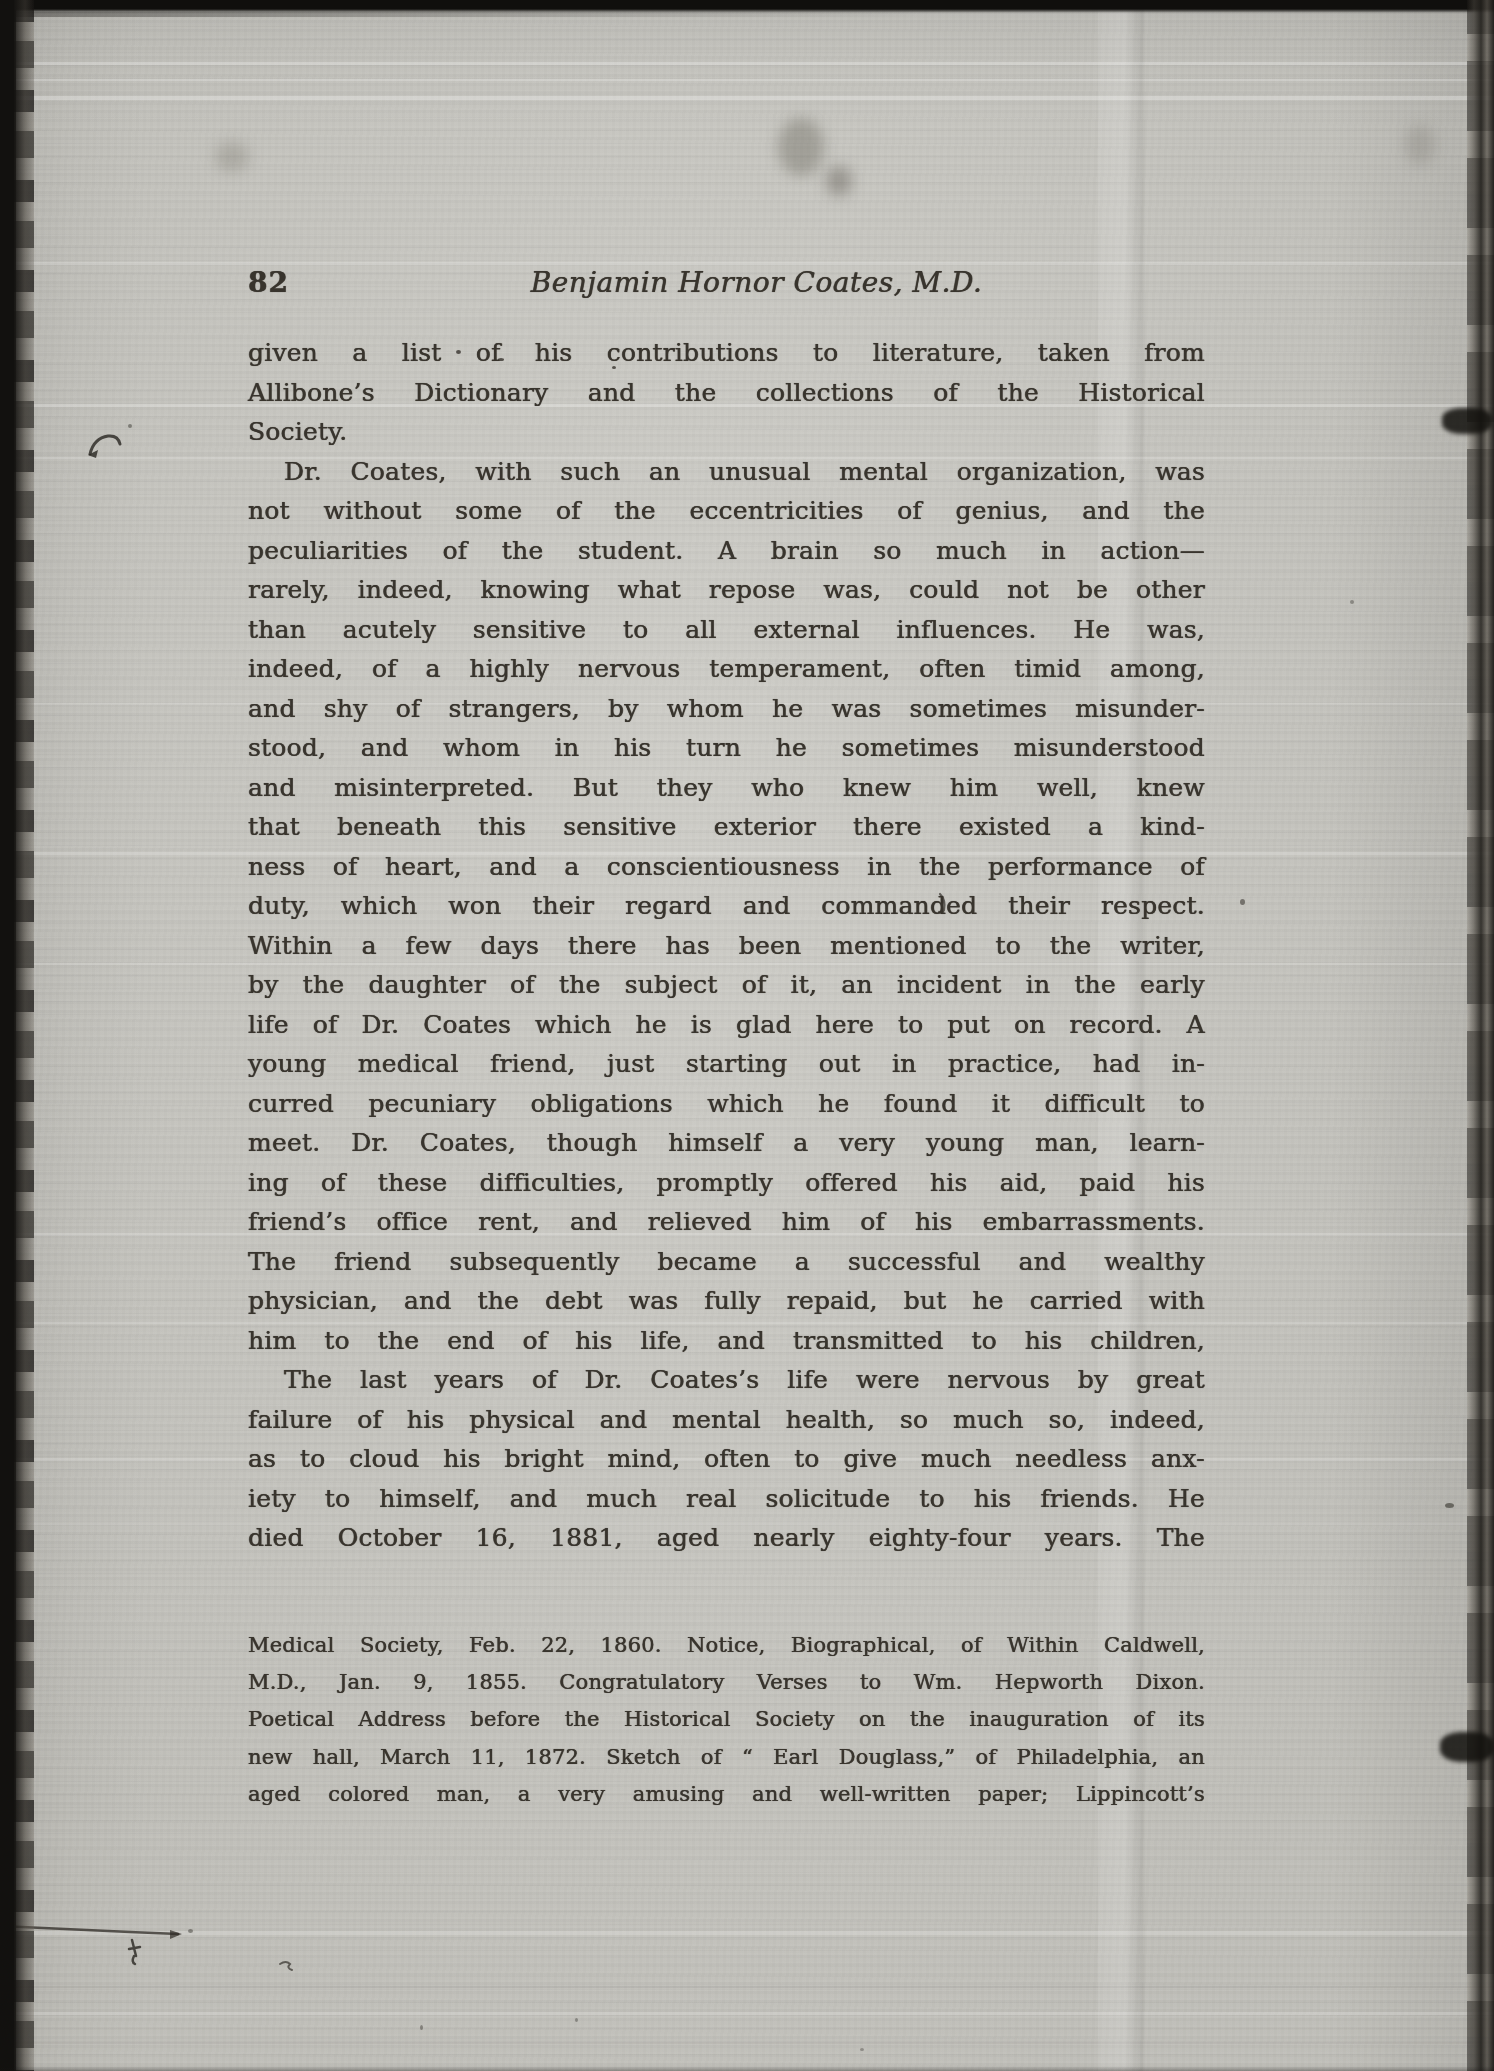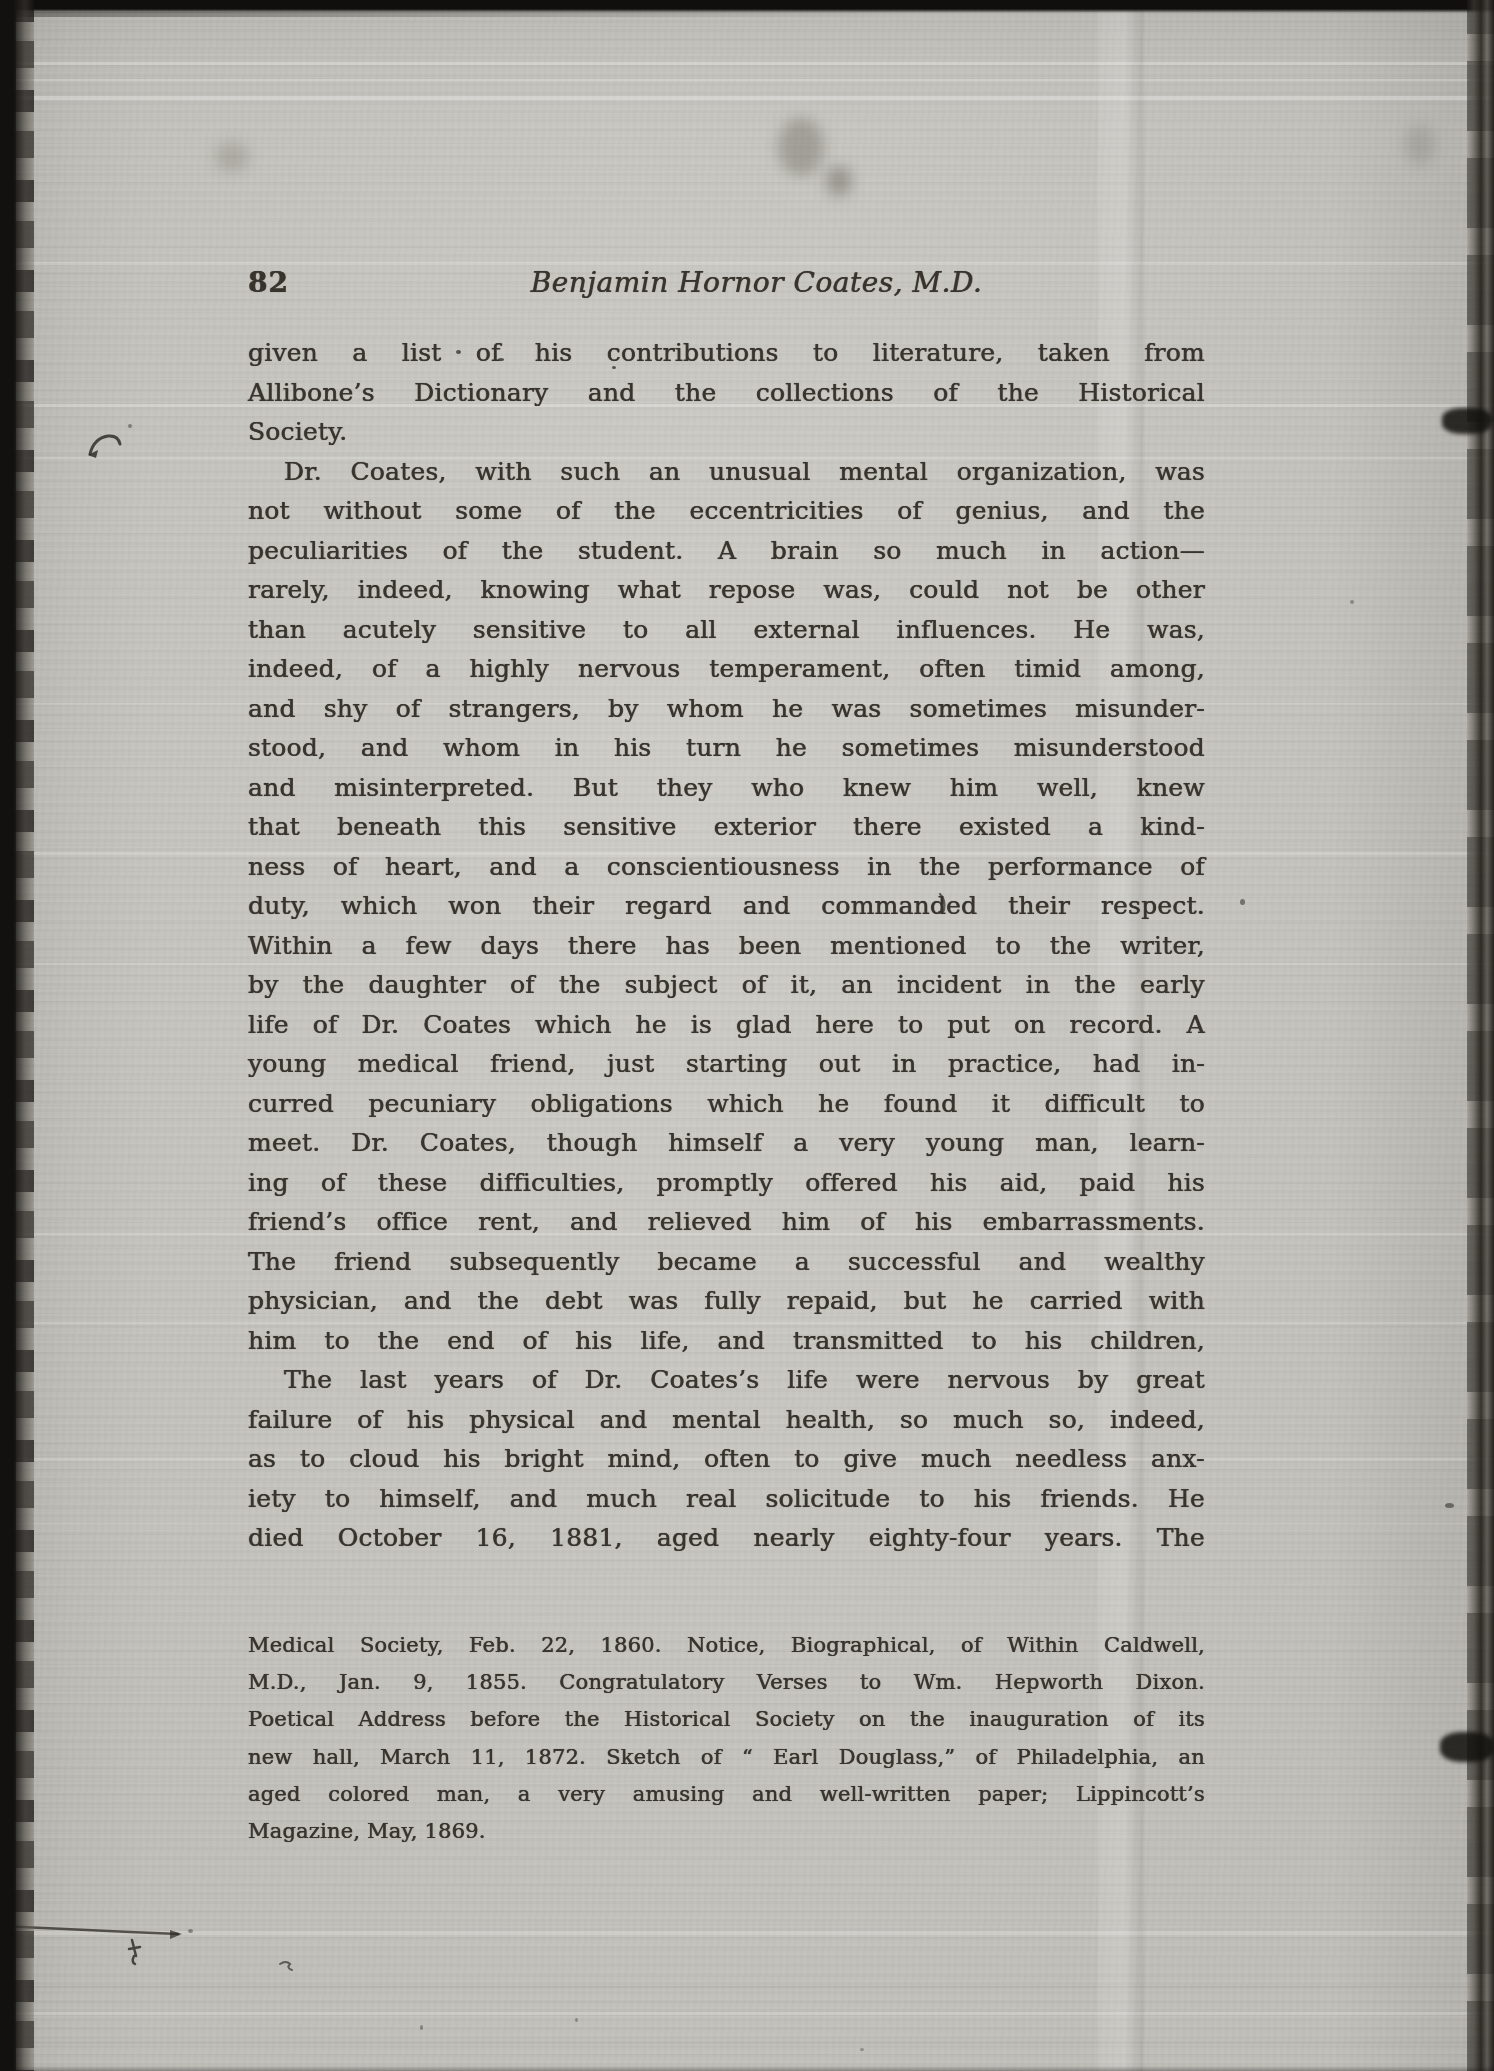--- a/index.html
+++ b/index.html
@@ -556,16 +556,15 @@
         <span>colored</span>
         <span>man,</span>
         <span>a</span>
         <span>very</span>
         <span>amusing</span>
         <span>and</span>
         <span>well-written</span>
         <span>paper;</span>
         <span>Lippincott’s</span>
       </div>
-    <div class="ln nline">Magazine, May, 1869.</div>
   </div>
 
 </div>
 
 </body></html>

